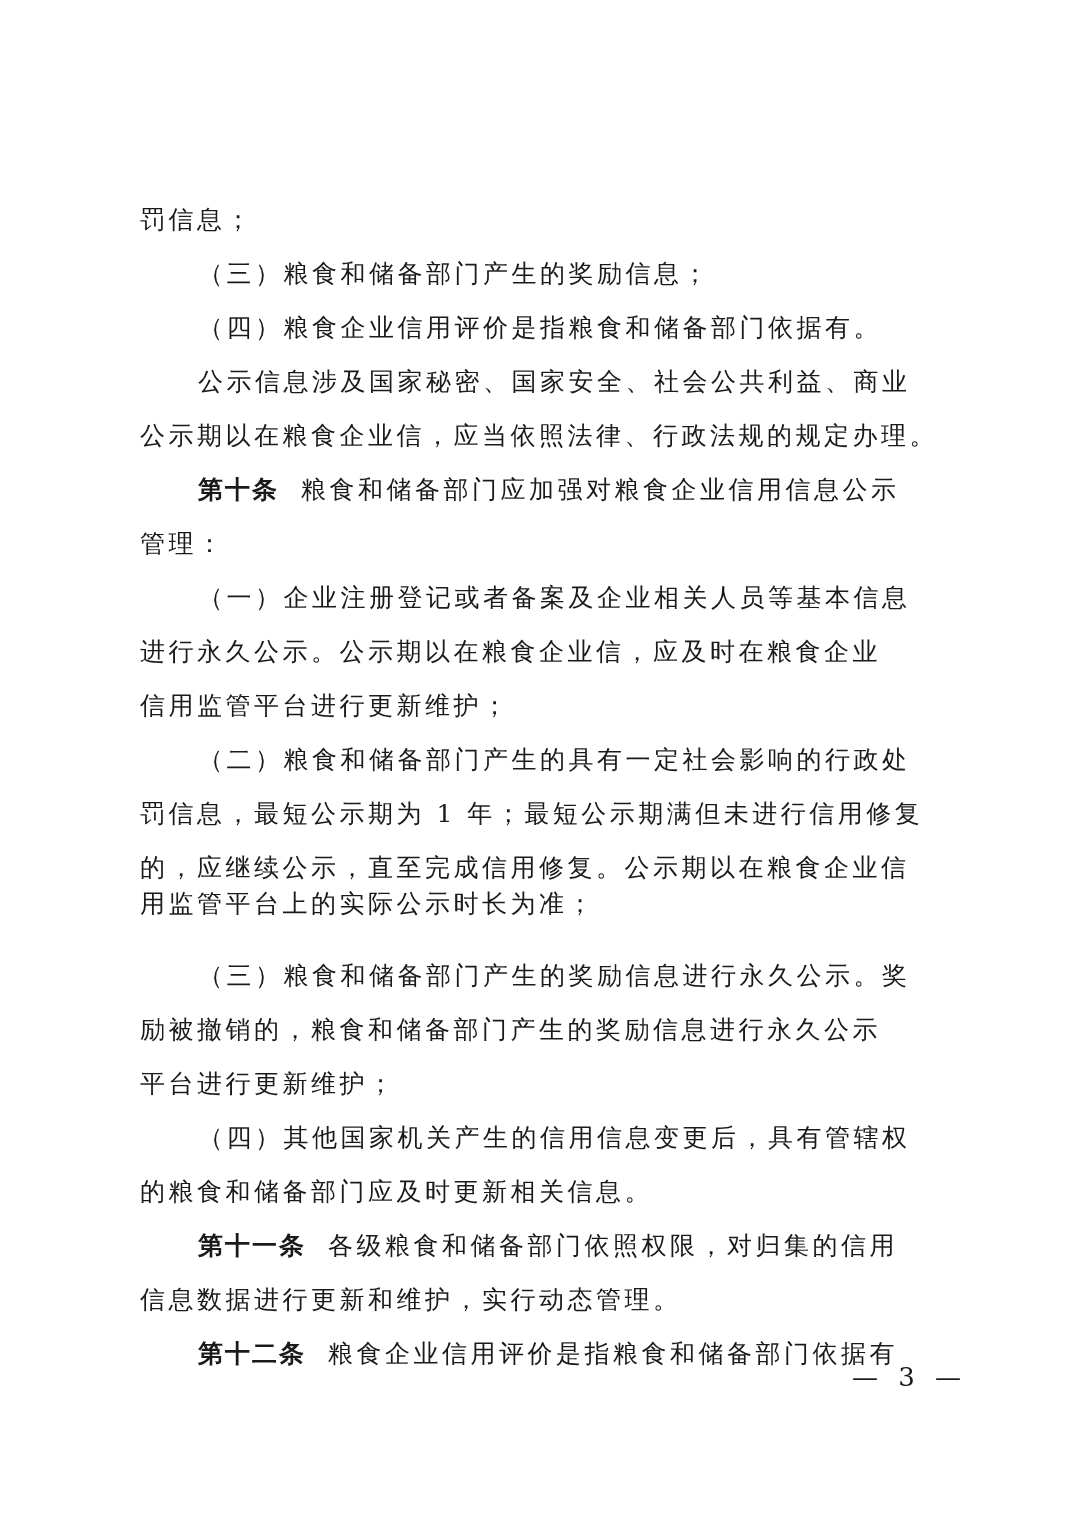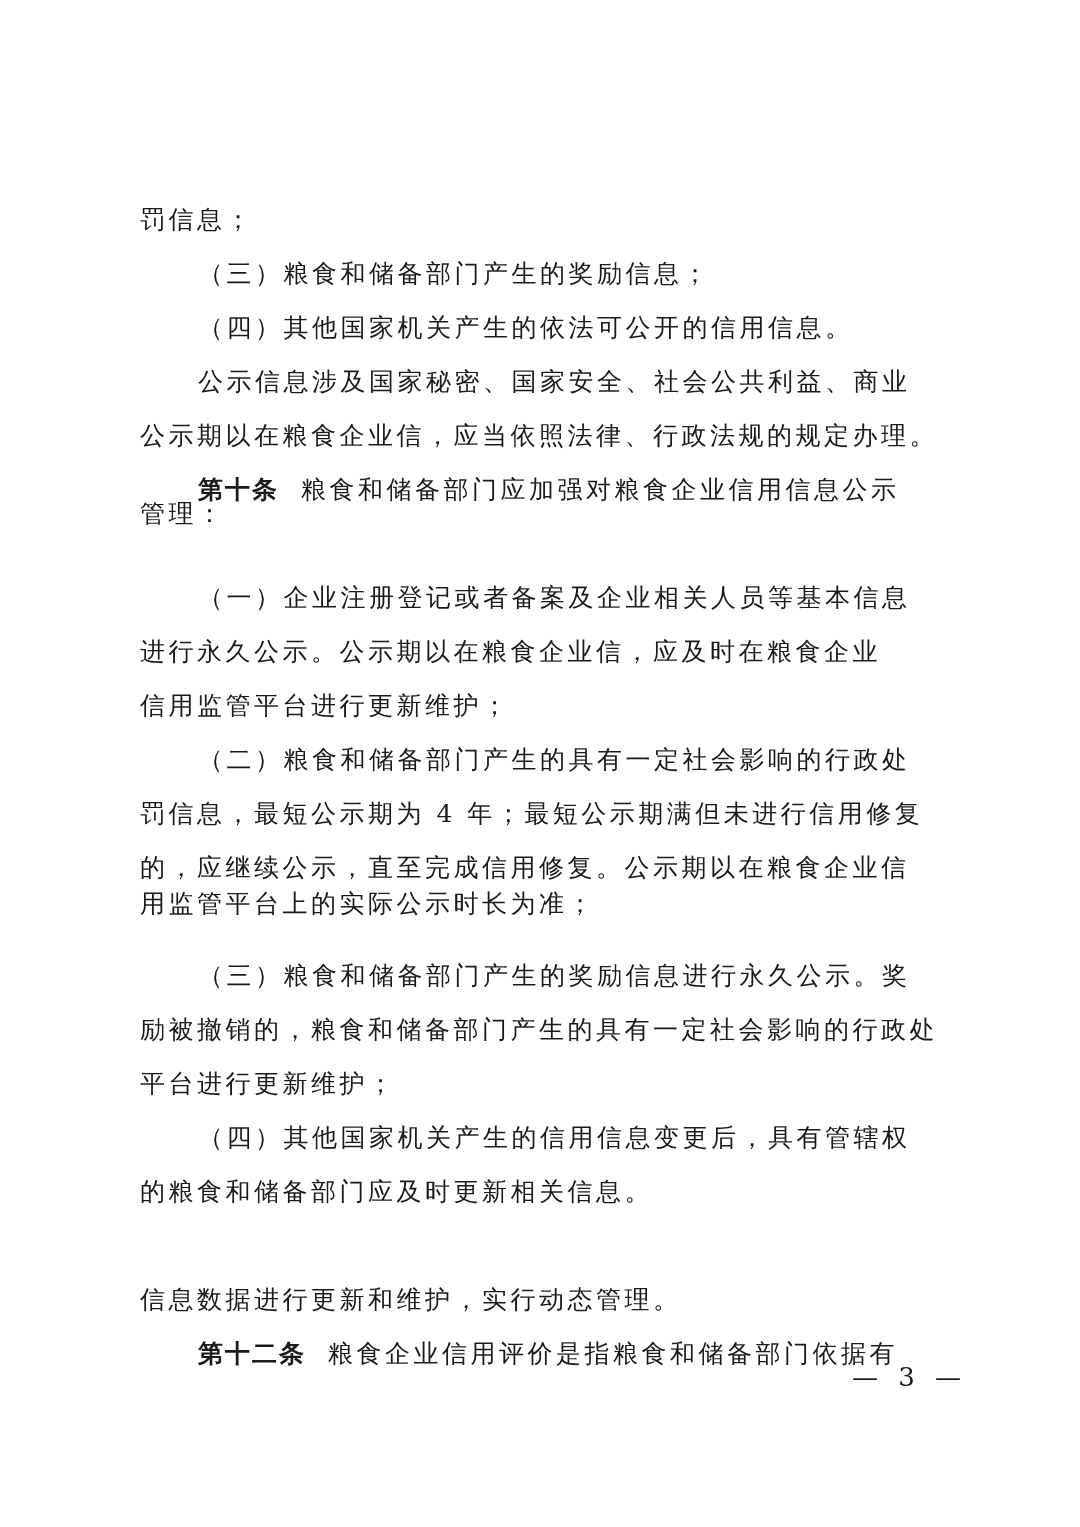--- a/index.html
+++ b/index.html
@@ -12,36 +12,37 @@
   .art { font-weight: bold; letter-spacing: 2px; margin-right: 22px; }
   .pagenum { position: absolute; top: 1362px; left: 852px; font-size: 26px; letter-spacing: 6px;
              white-space: nowrap; }
 </style>
 </head>
 <body>
 
 <div class="page">
   <div class="line" style="top:200px">罚信息；</div>
   <div class="line indent" style="top:254px">（三）粮食和储备部门产生的奖励信息；</div>
-  <div class="line indent" style="top:308px">（四）其他国家机关产生的依法可公开的信用信息。</div>
+  <div class="line indent" style="top:308px">（四）粮食企业信用评价是指粮食和储备部门依据有。</div>
   <div class="line indent" style="top:362px">公示信息涉及国家秘密、国家安全、社会公共利益、商业</div>
   <div class="line" style="top:416px">公示期以在粮食企业信，应当依照法律、行政法规的规定办理。</div>
 
   <div class="line indent" style="top:470px"><span class="art">第十条</span><span>粮食和储备部门应加强对粮食企业信用信息公示</span></div>
-  <div class="line" style="top:494px">管理：</div>
+  <div class="line" style="top:524px">管理：</div>
   <div class="line indent" style="top:578px">（一）企业注册登记或者备案及企业相关人员等基本信息</div>
   <div class="line" style="top:632px">进行永久公示。公示期以在粮食企业信，应及时在粮食企业</div>
   <div class="line" style="top:686px">信用监管平台进行更新维护；</div>
   <div class="line indent" style="top:740px">（二）粮食和储备部门产生的具有一定社会影响的行政处</div>
-  <div class="line" style="top:794px">罚信息，最短公示期为 4 年；最短公示期满但未进行信用修复</div>
+  <div class="line" style="top:794px">罚信息，最短公示期为 1 年；最短公示期满但未进行信用修复</div>
   <div class="line" style="top:848px">的，应继续公示，直至完成信用修复。公示期以在粮食企业信</div>
   <div class="line" style="top:884px">用监管平台上的实际公示时长为准；</div>
   <div class="line indent" style="top:956px">（三）粮食和储备部门产生的奖励信息进行永久公示。奖</div>
-  <div class="line" style="top:1010px">励被撤销的，粮食和储备部门产生的具有一定社会影响的行政处</div>
+  <div class="line" style="top:1010px">励被撤销的，粮食和储备部门产生的奖励信息进行永久公示</div>
   <div class="line" style="top:1064px">平台进行更新维护；</div>
   <div class="line indent" style="top:1118px">（四）其他国家机关产生的信用信息变更后，具有管辖权</div>
   <div class="line" style="top:1172px">的粮食和储备部门应及时更新相关信息。</div>
 
+  <div class="line indent" style="top:1226px"><span class="art">第十一条</span><span>各级粮食和储备部门依照权限，对归集的信用</span></div>
   <div class="line" style="top:1280px">信息数据进行更新和维护，实行动态管理。</div>
   <div class="line indent" style="top:1334px"><span class="art">第十二条</span><span>粮食企业信用评价是指粮食和储备部门依据有</span></div>
 
   <div class="pagenum" style="top:1362px">— 3 —</div>
 </div>
 
 </body></html>

